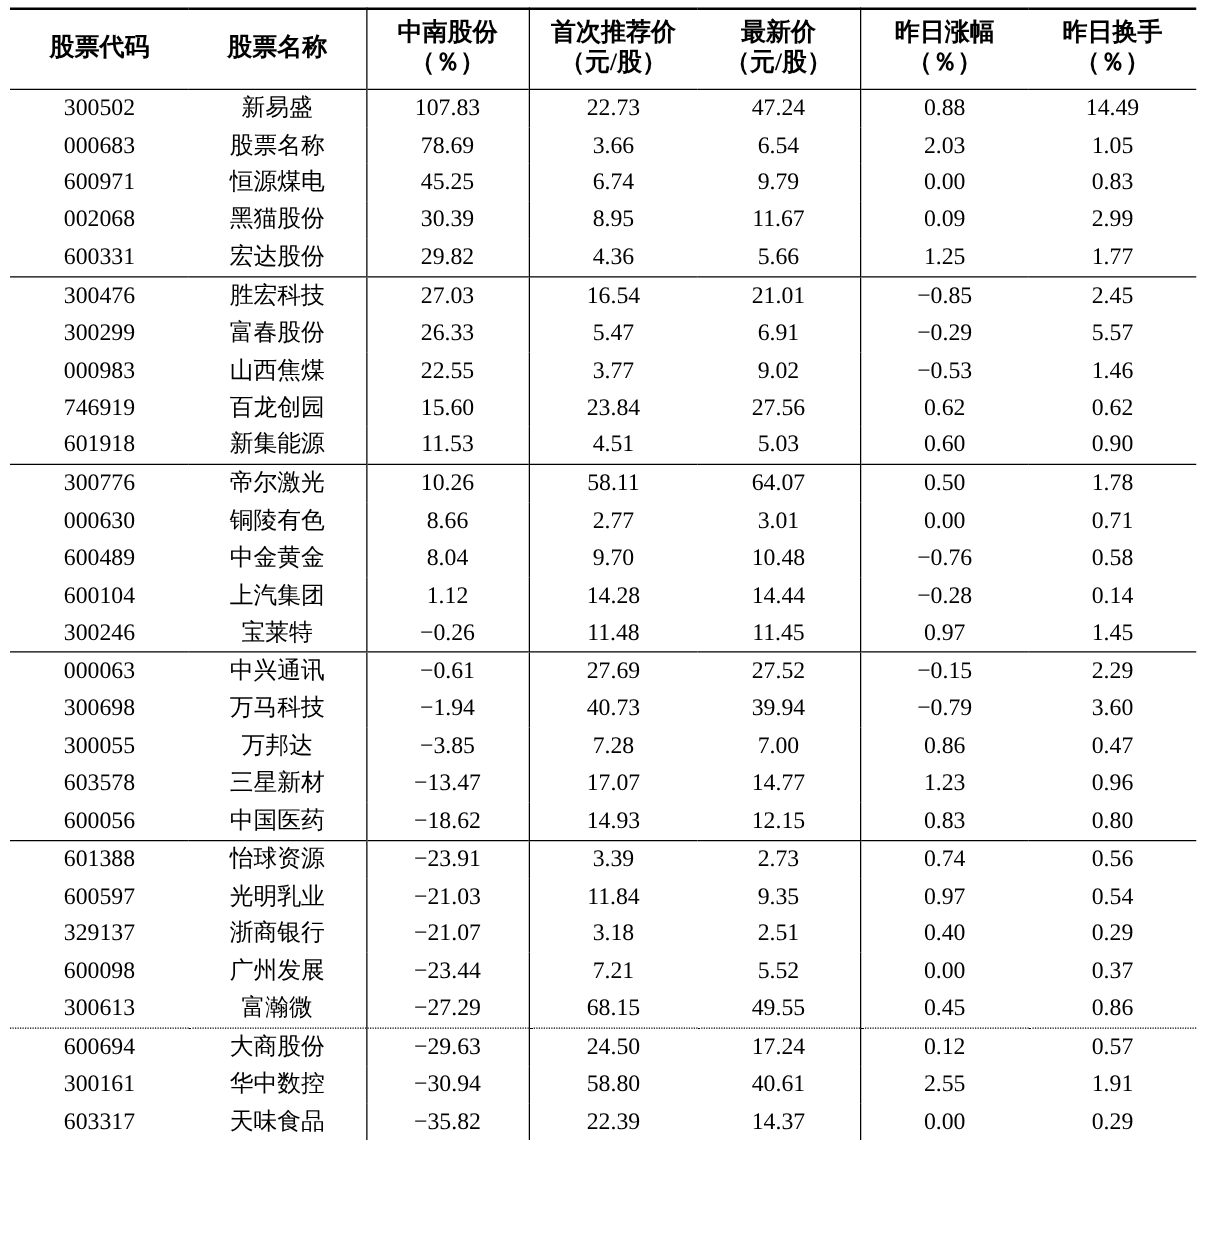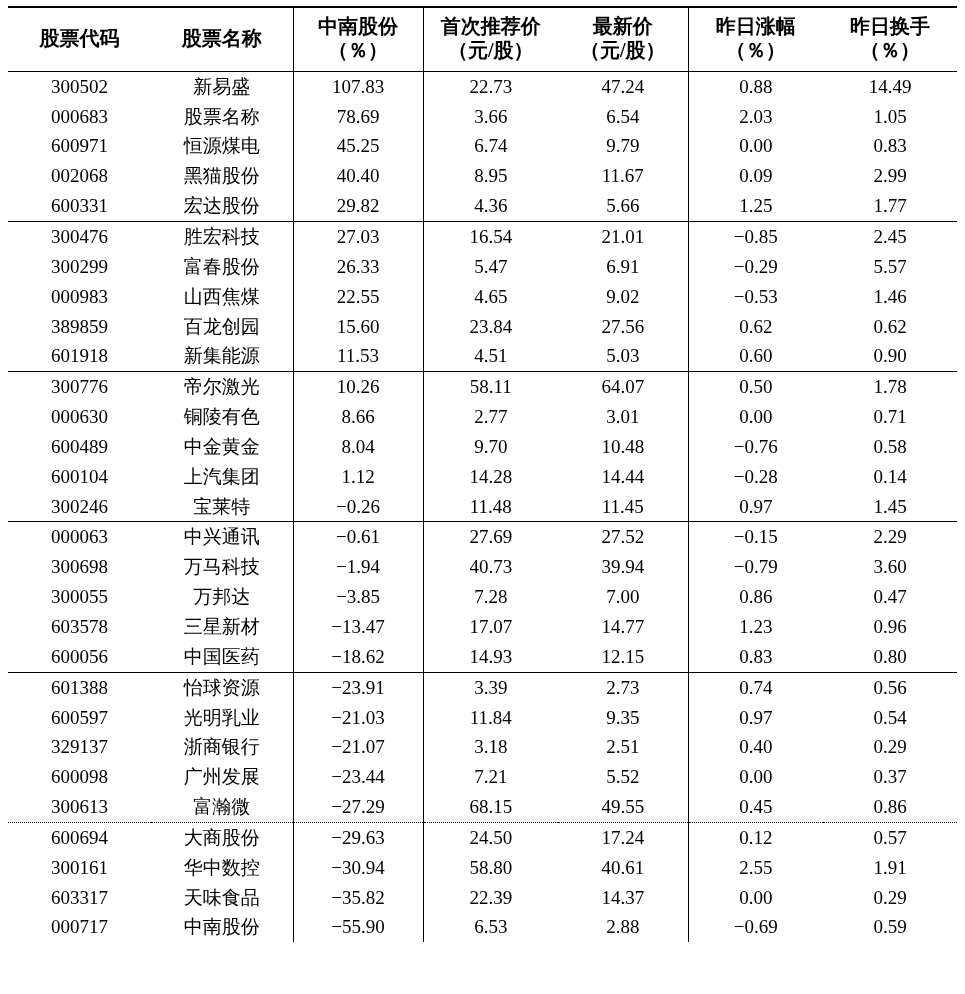--- a/index.html
+++ b/index.html
@@ -144,21 +144,21 @@
           <td>恒源煤电</td>
           <td class="sep-left num">45.25</td>
           <td class="sep-left num">6.74</td>
           <td class="num">9.79</td>
           <td class="sep-left num">0.00</td>
           <td class="num">0.83</td>
         </tr>
         <tr>
           <td class="num">002068</td>
           <td>黑猫股份</td>
-          <td class="sep-left num">40.40</td>
+          <td class="sep-left num">30.39</td>
           <td class="sep-left num">8.95</td>
           <td class="num">11.67</td>
           <td class="sep-left num">0.09</td>
           <td class="num">2.99</td>
         </tr>
         <tr>
           <td class="num">600331</td>
           <td>宏达股份</td>
           <td class="sep-left num">29.82</td>
           <td class="sep-left num">4.36</td>
@@ -181,27 +181,27 @@
           <td class="sep-left num">26.33</td>
           <td class="sep-left num">5.47</td>
           <td class="num">6.91</td>
           <td class="sep-left num">−0.29</td>
           <td class="num">5.57</td>
         </tr>
         <tr>
           <td class="num">000983</td>
           <td>山西焦煤</td>
           <td class="sep-left num">22.55</td>
-          <td class="sep-left num">4.65</td>
+          <td class="sep-left num">3.77</td>
           <td class="num">9.02</td>
           <td class="sep-left num">−0.53</td>
           <td class="num">1.46</td>
         </tr>
         <tr>
-          <td class="num">389859</td>
+          <td class="num">746919</td>
           <td>百龙创园</td>
           <td class="sep-left num">15.60</td>
           <td class="sep-left num">23.84</td>
           <td class="num">27.56</td>
           <td class="sep-left num">0.62</td>
           <td class="num">0.62</td>
         </tr>
         <tr>
           <td class="num">601918</td>
           <td>新集能源</td>
@@ -366,24 +366,15 @@
         </tr>
         <tr>
           <td class="num">603317</td>
           <td>天味食品</td>
           <td class="sep-left num">−35.82</td>
           <td class="sep-left num">22.39</td>
           <td class="num">14.37</td>
           <td class="sep-left num">0.00</td>
           <td class="num">0.29</td>
         </tr>
-        <tr>
-          <td class="num">000717</td>
-          <td>中南股份</td>
-          <td class="sep-left num">−55.90</td>
-          <td class="sep-left num">6.53</td>
-          <td class="num">2.88</td>
-          <td class="sep-left num">−0.69</td>
-          <td class="num">0.59</td>
-        </tr>
       </tbody>
   </table>
 </div>
 
 </body></html>

